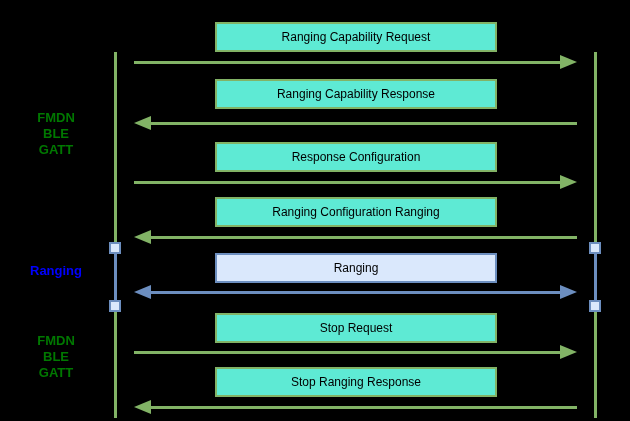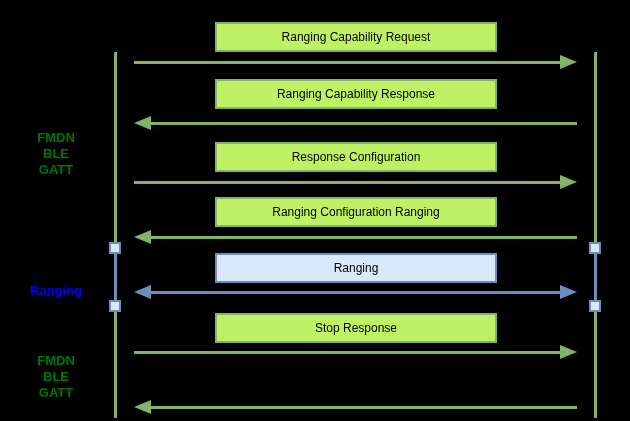--- a/index.html
+++ b/index.html
@@ -18,21 +18,20 @@
   
   .lane-label {
     position: absolute;
     left: 14px;
     width: 84px;
     text-align: center;
     font-weight: bold;
     font-size: 13px;
     line-height: 16px;
     white-space: pre-line;
-    margin-top: 20px;
   }
   .lane-label.green { color: #007800; }
   .lane-label.blue  { color: #0000ff; }
 
   
   .lifeline {
     position: absolute;
     top: 52px;
     height: 366px;
     width: 3px;
@@ -61,21 +60,21 @@
     width: 282px;
     height: 30px;
     box-sizing: border-box;
     border: 2px solid;
     display: flex;
     align-items: center;
     justify-content: center;
     font-size: 12px;
     color: #000000;
   }
-  .msg-box.green { background: #bef264; border-color: #82b366; }
+  .msg-box.green { background: #5eead4; border-color: #82b366; }
   .msg-box.blue  { background: #dae8fc; border-color: #6c8ebf; }
 
   
   .arrow {
     position: absolute;
     left: 134px;
     width: 443px;
     height: 14px;
   }
   .arrow .line {
@@ -151,24 +150,25 @@
     <div class="head l"></div>
   </div>
 
   <div class="msg-box blue" style="top:253px">Ranging</div>
   <div class="arrow blue dir-both" style="top:285px">
     <div class="line"></div>
     <div class="head l"></div>
     <div class="head r"></div>
   </div>
 
-  <div class="msg-box green" style="top:313px">Stop Response</div>
+  <div class="msg-box green" style="top:313px">Stop Request</div>
   <div class="arrow green dir-right" style="top:345px">
     <div class="line"></div>
     <div class="head r"></div>
   </div>
 
+  <div class="msg-box green" style="top:367px">Stop Ranging Response</div>
   <div class="arrow green dir-left" style="top:400px">
     <div class="line"></div>
     <div class="head l"></div>
   </div>
 
 </div>
 
 </body></html>

